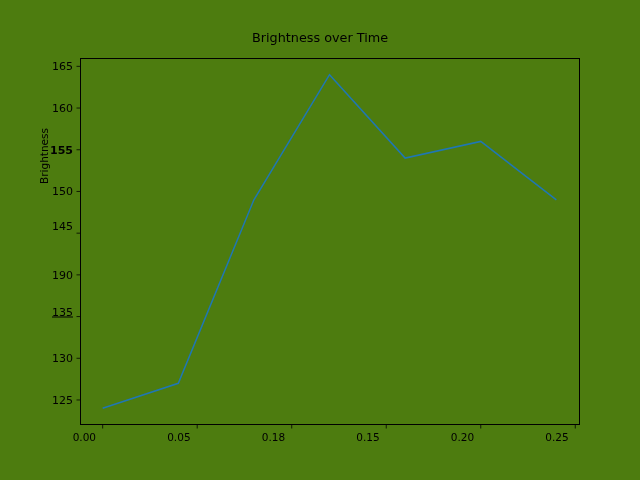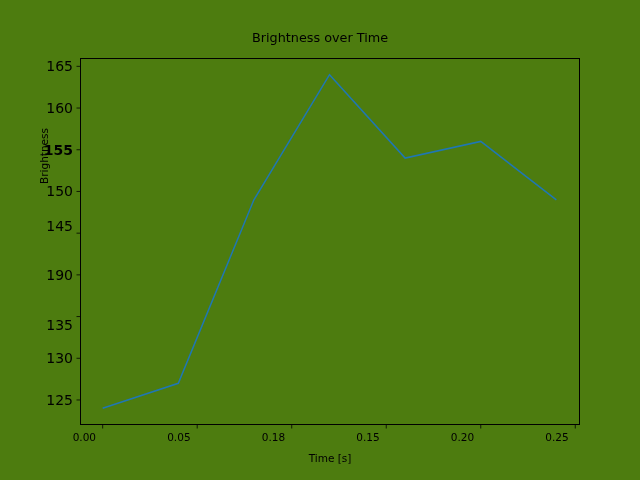--- a/index.html
+++ b/index.html
@@ -46,21 +46,21 @@
     top: 0;
     width: 640px;
     height: 480px;
     pointer-events: none;
   }
   .ytick-label {
     position: absolute;
     right: 0;
     width: 40px;
     text-align: right;
-    font-size: 14px;
+    font-size: 11px;
     color: #000000;
     transform: translateY(-50%);
   }
   #ytick-labels {
     position: absolute;
     left: 29px;
     top: 0;
     width: 44px;
     height: 480px;
   }
@@ -120,35 +120,34 @@
         <line x1="386.23818525519846" y1="425" x2="386.23818525519846" y2="428.5" stroke="#000000" stroke-width="0.8"></line>
         <line x1="480.7561436672968" y1="425" x2="480.7561436672968" y2="428.5" stroke="#000000" stroke-width="0.8"></line>
         <line x1="575.2741020793951" y1="425" x2="575.2741020793951" y2="428.5" stroke="#000000" stroke-width="0.8"></line>
       </g>
     <polyline id="data-line" fill="none" stroke="#1f77b4" stroke-width="1.5" stroke-linejoin="miter" stroke-linecap="butt" points="102.68,408.32 178.30,383.30 253.91,199.80 329.53,74.68 405.14,158.09 480.76,141.41 556.37,199.80"></polyline>
   </svg>
 
   <div id="ytick-labels">
       <div class="ytick-label" style="top: 399.977px;">125</div>
       <div class="ytick-label" style="top: 358.273px;">130</div>
-      <div class="ytick-label" style="top: 325px;">135</div>
+      <div class="ytick-label" style="top: 312px; text-decoration: underline;">135</div>
       <div class="ytick-label" style="top: 274.864px;">190</div>
       <div class="ytick-label" style="top: 226px;">145</div>
       <div class="ytick-label" style="top: 191.455px;">150</div>
       <div class="ytick-label" style="top: 149.75px; font-weight: bold;">155</div>
       <div class="ytick-label" style="top: 108.045px;">160</div>
       <div class="ytick-label" style="top: 66.3409px;">165</div>
     </div>
 
   <div id="xtick-labels">
       <div class="xtick-label" style="left: 102.684px;">0.00</div>
       <div class="xtick-label" style="left: 197.202px;">0.05</div>
       <div class="xtick-label" style="left: 291.72px;">0.18</div>
       <div class="xtick-label" style="left: 386.238px;">0.15</div>
       <div class="xtick-label" style="left: 480.756px;">0.20</div>
       <div class="xtick-label" style="left: 575.274px;">0.25</div>
     </div>
 
-  <div id="xlabel">Time [s]</div>
 
   <div id="ylabel">Brightness</div>
 
 </div>
 
 </body></html>

